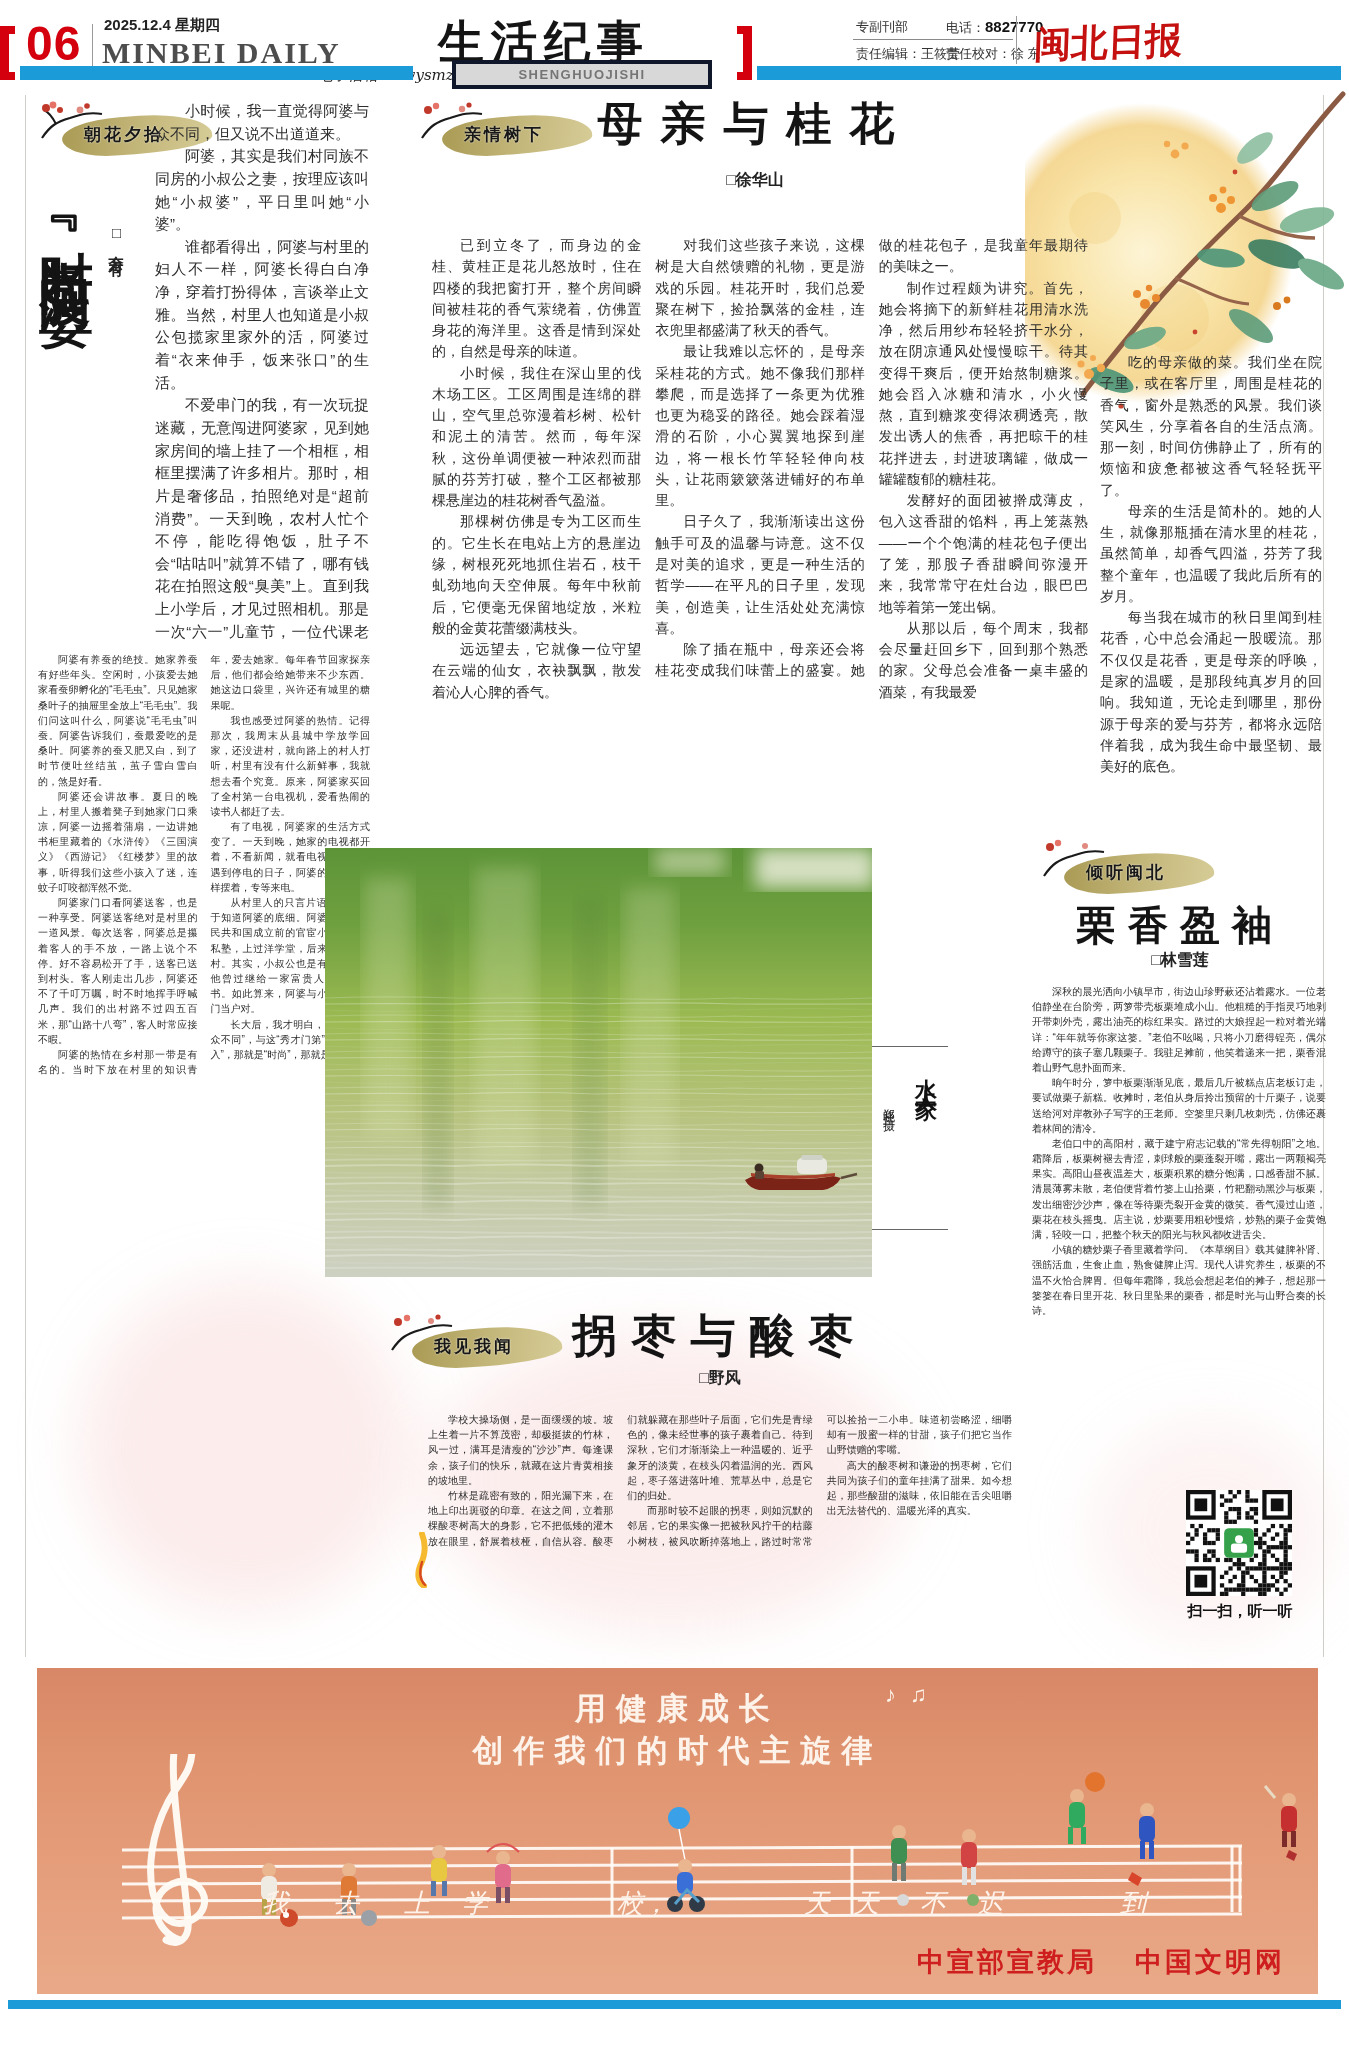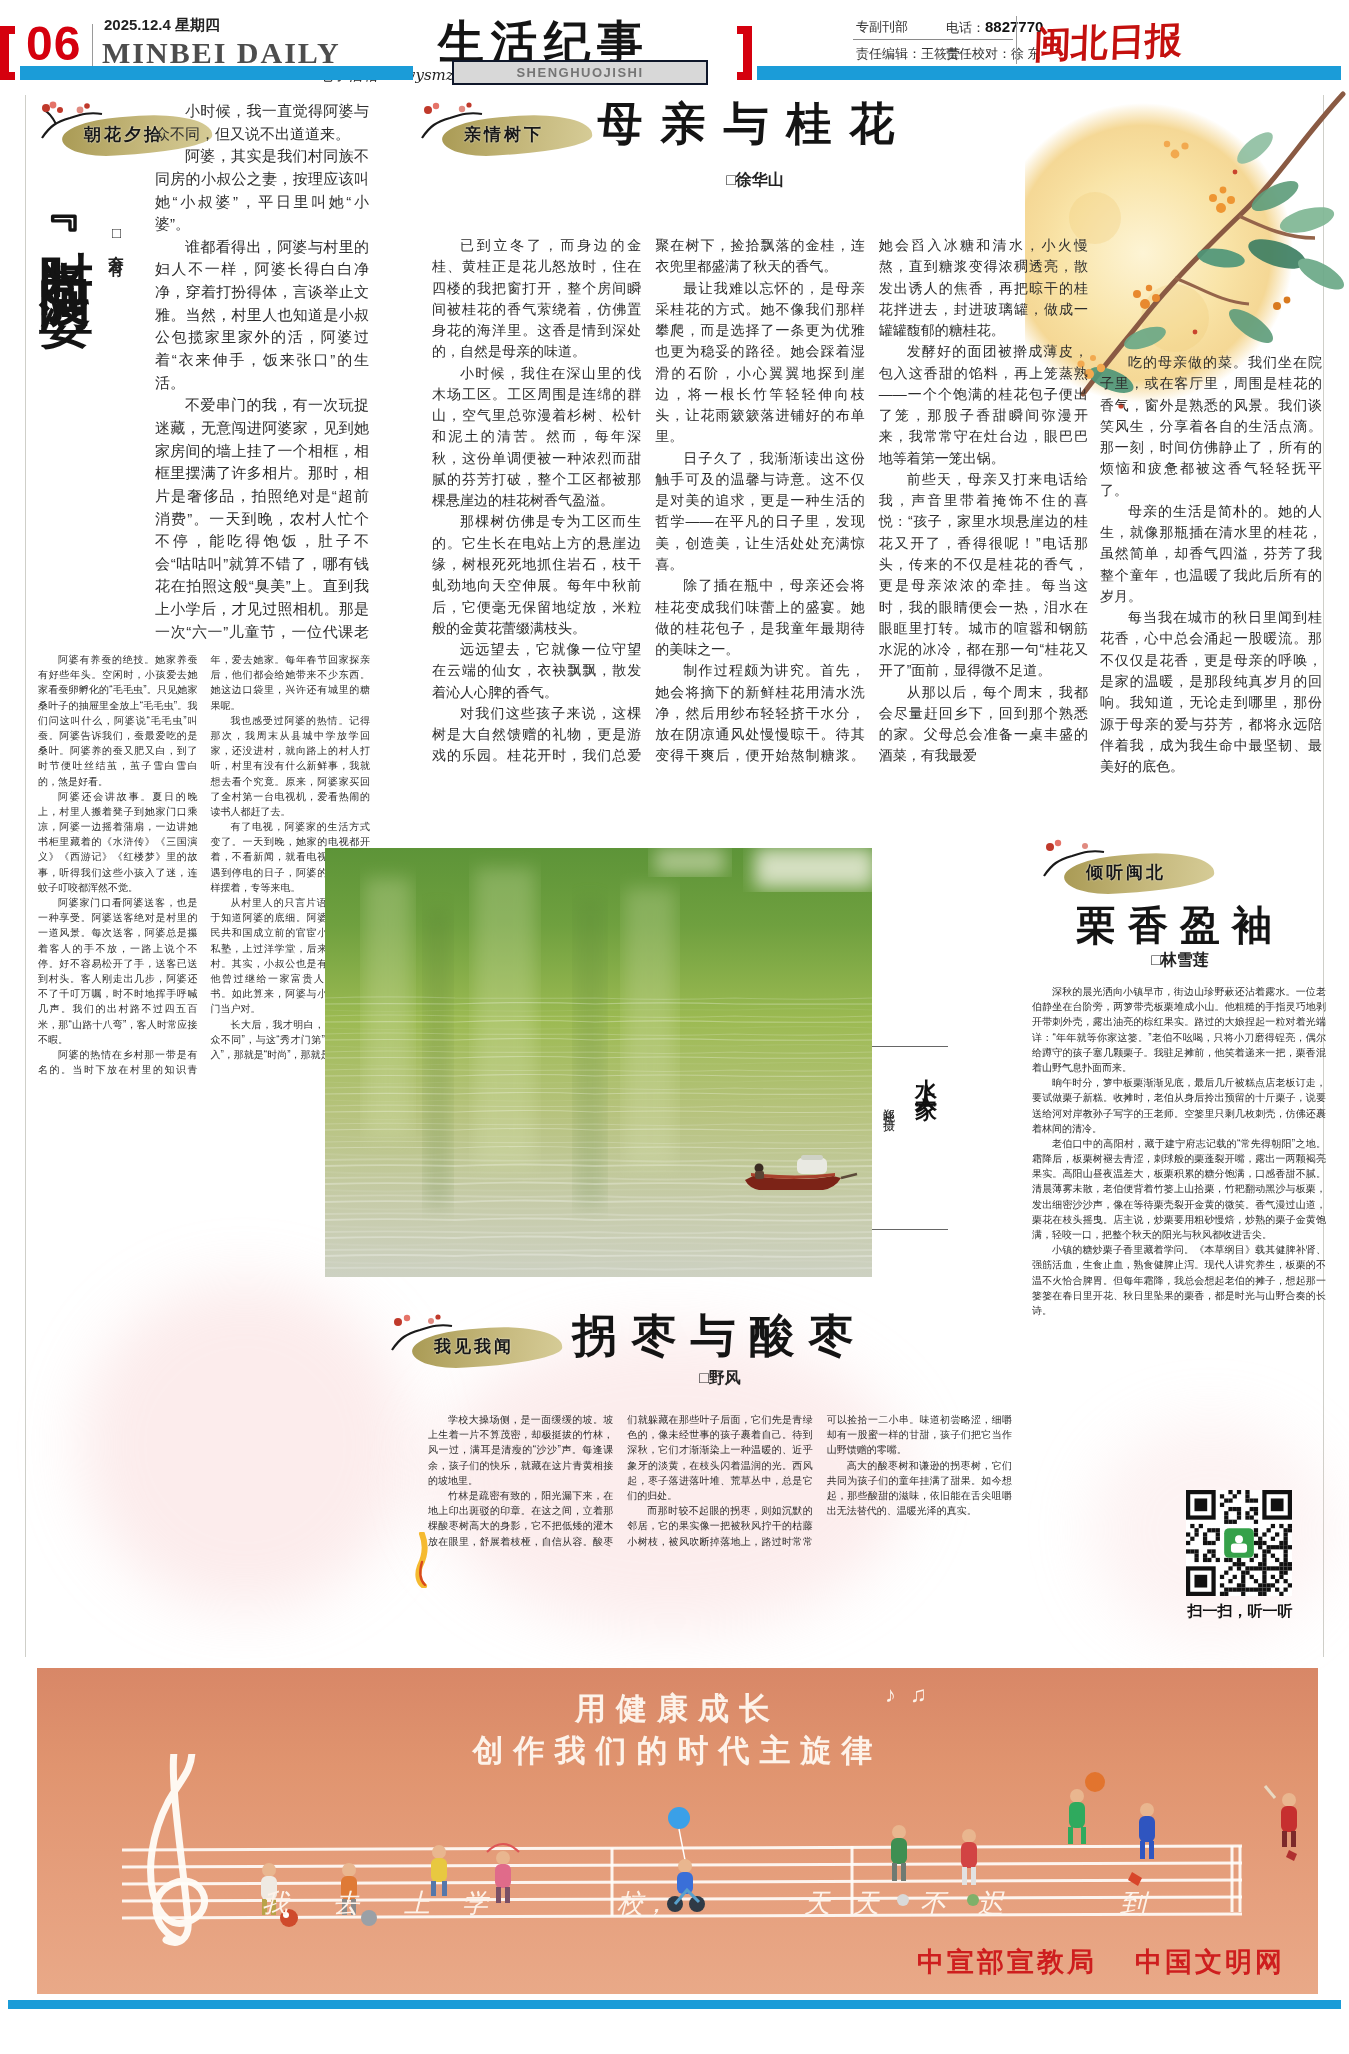--- a/index.html
+++ b/index.html
@@ -19,21 +19,21 @@
   .bb-r{left:757px;width:584px;}
   .bracket{width:15px;height:54px;top:26px;}
   .bracket i{position:absolute;background:#d5000e;}
   .bk-l .v{left:0;top:0;width:9px;height:54px;}
   .bk-l .t{left:0;top:0;width:15px;height:8px;}
   .bk-l .b{left:0;bottom:0;width:15px;height:8px;}
   .bk-r .v{right:0;top:0;width:9px;height:54px;}
   .bk-r .t{right:0;top:0;width:15px;height:8px;}
   .bk-r .b{right:0;bottom:0;width:15px;height:8px;}
   .section-title{left:438px;top:12px;font-size:46px;font-weight:900;color:#141414;letter-spacing:7px;}
-  .section-pinyin{left:452px;top:60px;width:252px;height:21px;background:#d8d8d8;border:2px solid #0f172a;
+  .section-pinyin{left:452px;top:60px;width:252px;height:21px;background:#d8d8d8;border:4px solid #0f172a;
                   font-size:13px;font-weight:700;color:#757575;letter-spacing:1.5px;text-align:center;line-height:21px;}
   .hdr-small{font-size:13px;color:#333;}
   .hdr-hline{left:853px;top:39px;width:160px;height:1px;background:#8a8a8a;}
   .hdr-vline{left:1016px;top:16px;width:1px;height:48px;background:#9a9a9a;}
   .phone-num{font-weight:800;font-size:15px;color:#111;}
   .brand{left:1034px;top:18px;font-size:37px;font-weight:900;color:#c4100e;
          font-family:"DejaVu Serif","Liberation Serif",serif;transform:rotate(-2deg) skewX(-4deg);}
 
   
   .frame-l{left:25px;top:95px;width:1px;height:1562px;background:#cfcfc9;}
@@ -247,21 +247,20 @@
     <p>已到立冬了，而身边的金桂、黄桂正是花儿怒放时，住在四楼的我把窗打开，整个房间瞬间被桂花的香气萦绕着，仿佛置身花的海洋里。这香是情到深处的，自然是母亲的味道。</p>
     <p>小时候，我住在深山里的伐木场工区。工区周围是连绵的群山，空气里总弥漫着杉树、松针和泥土的清苦。然而，每年深秋，这份单调便被一种浓烈而甜腻的芬芳打破，整个工区都被那棵悬崖边的桂花树香气盈溢。</p>
     <p>那棵树仿佛是专为工区而生的。它生长在电站上方的悬崖边缘，树根死死地抓住岩石，枝干虬劲地向天空伸展。每年中秋前后，它便毫无保留地绽放，米粒般的金黄花蕾缀满枝头。</p>
     <p>远远望去，它就像一位守望在云端的仙女，衣袂飘飘，散发着沁人心脾的香气。</p>
     <p>对我们这些孩子来说，这棵树是大自然馈赠的礼物，更是游戏的乐园。桂花开时，我们总爱聚在树下，捡拾飘落的金桂，连衣兜里都盛满了秋天的香气。</p>
     <p>最让我难以忘怀的，是母亲采桂花的方式。她不像我们那样攀爬，而是选择了一条更为优雅也更为稳妥的路径。她会踩着湿滑的石阶，小心翼翼地探到崖边，将一根长竹竿轻轻伸向枝头，让花雨簌簌落进铺好的布单里。</p>
     <p>日子久了，我渐渐读出这份触手可及的温馨与诗意。这不仅是对美的追求，更是一种生活的哲学——在平凡的日子里，发现美，创造美，让生活处处充满惊喜。</p>
     <p>除了插在瓶中，母亲还会将桂花变成我们味蕾上的盛宴。她做的桂花包子，是我童年最期待的美味之一。</p>
     <p>制作过程颇为讲究。首先，她会将摘下的新鲜桂花用清水洗净，然后用纱布轻轻挤干水分，放在阴凉通风处慢慢晾干。待其变得干爽后，便开始熬制糖浆。她会舀入冰糖和清水，小火慢熬，直到糖浆变得浓稠透亮，散发出诱人的焦香，再把晾干的桂花拌进去，封进玻璃罐，做成一罐罐馥郁的糖桂花。</p>
     <p>发酵好的面团被擀成薄皮，包入这香甜的馅料，再上笼蒸熟——一个个饱满的桂花包子便出了笼，那股子香甜瞬间弥漫开来，我常常守在灶台边，眼巴巴地等着第一笼出锅。</p>
-    <p>前些天，母亲又打来电话给我，声音里带着掩饰不住的喜悦：“孩子，家里水坝悬崖边的桂花又开了，香得很呢！”电话那头，传来的不仅是桂花的香气，更是母亲浓浓的牵挂。每当这时，我的眼睛便会一热，泪水在眼眶里打转。城市的喧嚣和钢筋水泥的冰冷，都在那一句“桂花又开了”面前，显得微不足道。</p>
     <p>从那以后，每个周末，我都会尽量赶回乡下，回到那个熟悉的家。父母总会准备一桌丰盛的酒菜，有我最爱</p>
   </div>
 <div class="abs bodytext" id="osm-right">
     <p>吃的母亲做的菜。我们坐在院子里，或在客厅里，周围是桂花的香气，窗外是熟悉的风景。我们谈笑风生，分享着各自的生活点滴。那一刻，时间仿佛静止了，所有的烦恼和疲惫都被这香气轻轻抚平了。</p>
     <p>母亲的生活是简朴的。她的人生，就像那瓶插在清水里的桂花，虽然简单，却香气四溢，芬芳了我整个童年，也温暖了我此后所有的岁月。</p>
     <p>每当我在城市的秋日里闻到桂花香，心中总会涌起一股暖流。那不仅仅是花香，更是母亲的呼唤，是家的温暖，是那段纯真岁月的回响。我知道，无论走到哪里，那份源于母亲的爱与芬芳，都将永远陪伴着我，成为我生命中最坚韧、最美好的底色。</p>
   </div>
 
 <div class="abs photo">
 <svg id="photo-svg" width="547" height="429" viewBox="0 0 547 429">

